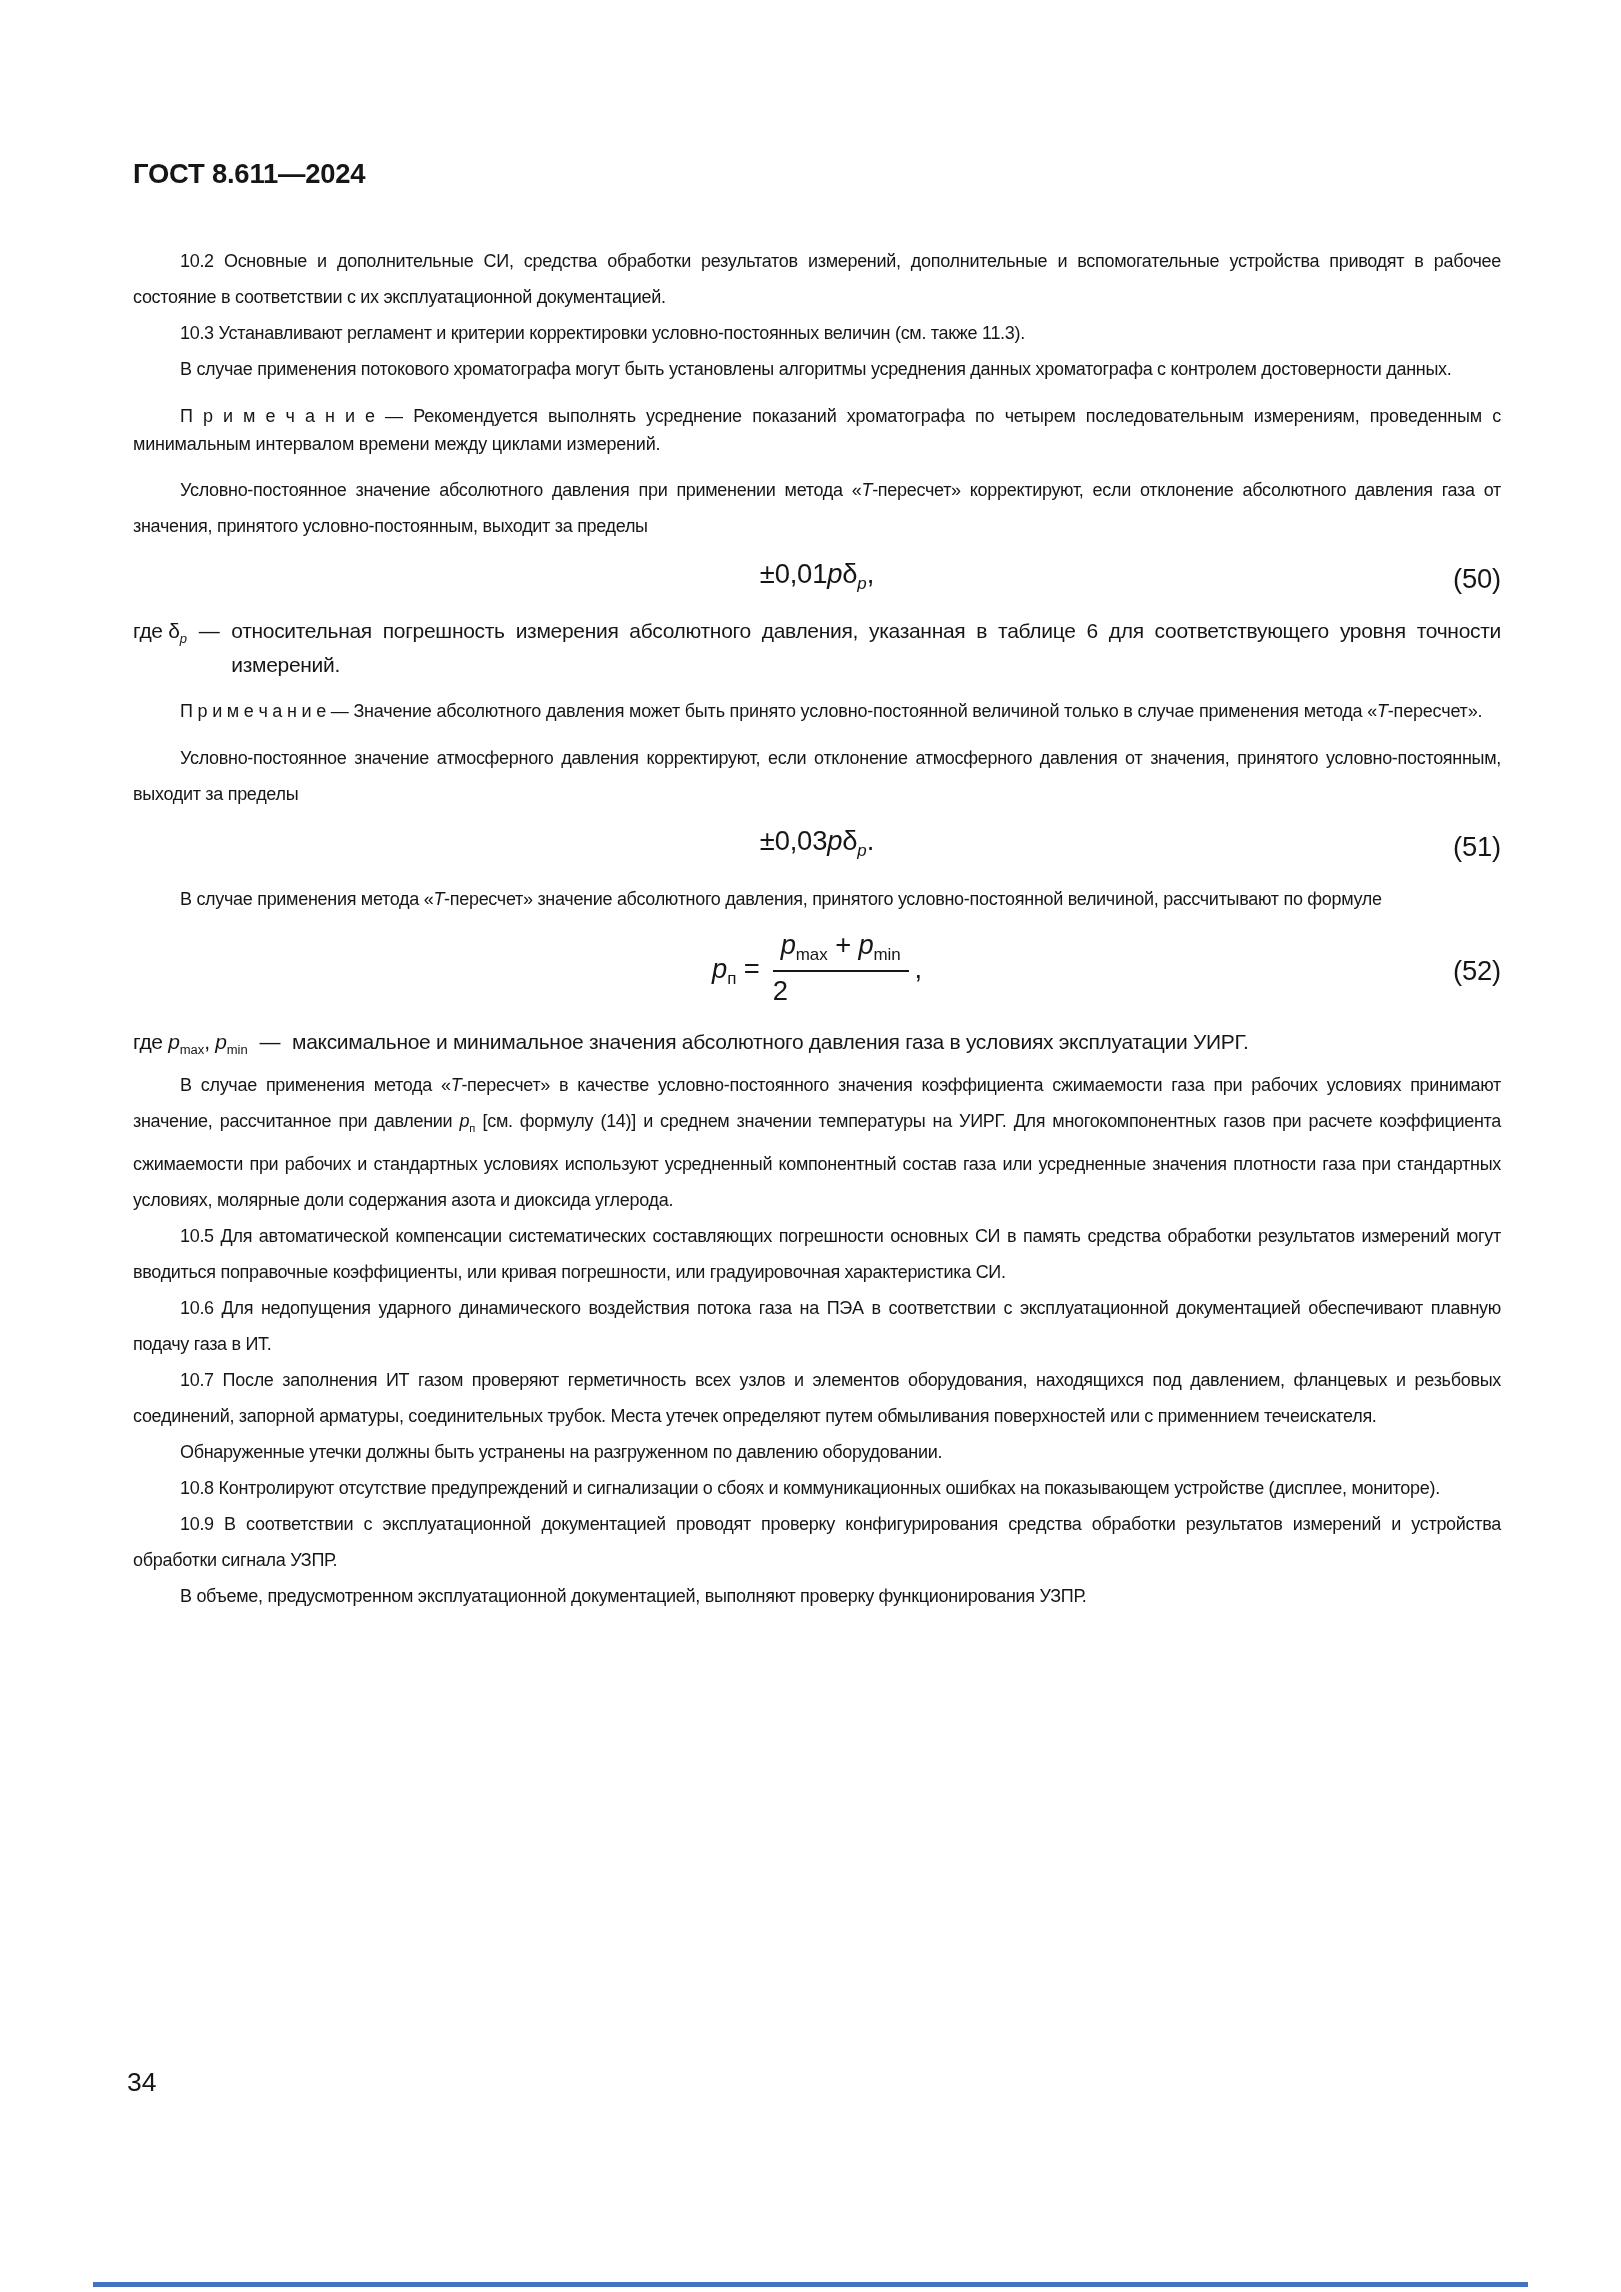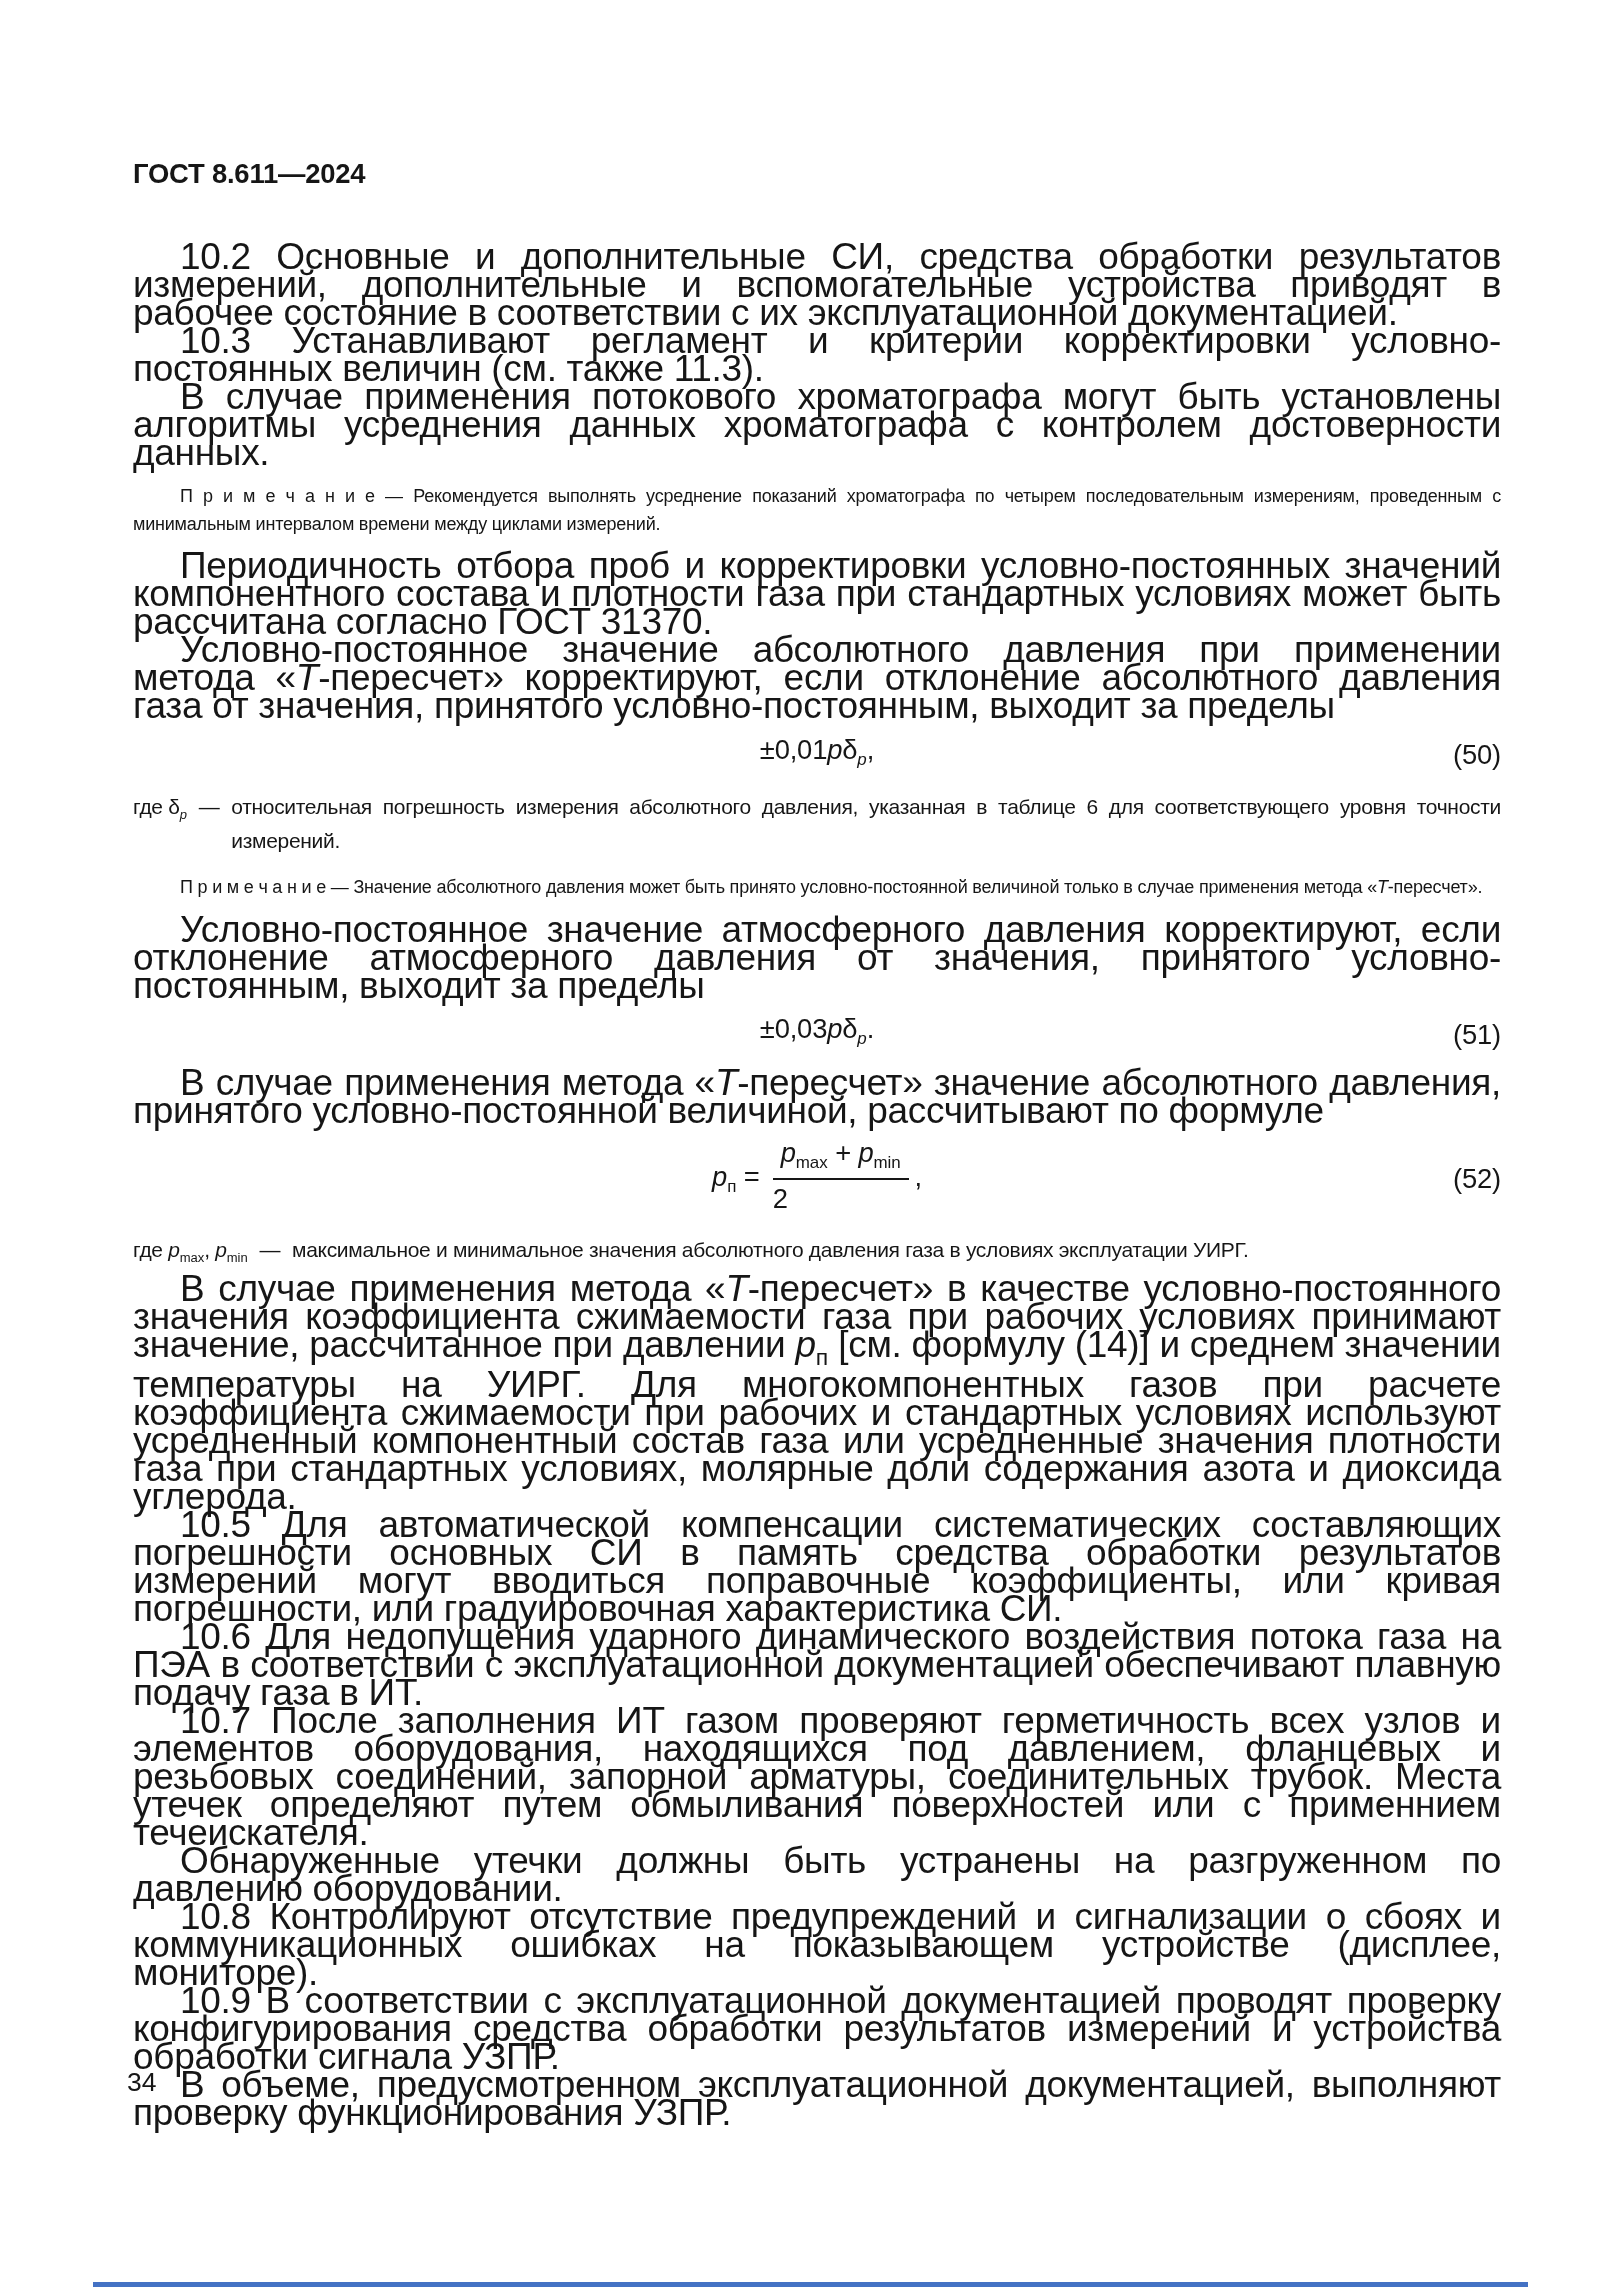--- a/index.html
+++ b/index.html
@@ -18,22 +18,22 @@
   .doc-header{
     margin:153px 0 0 0;
     font-size:27.4px;
     line-height:34px;
     font-weight:bold;
     letter-spacing:-0.2px;
   }
   .content{ margin-top:52px; }
   p.bp{
     margin:0;
-    font-size:37px;
-    line-height:28px;
+    font-size:18px;
+    line-height:36px;
     letter-spacing:-0.3px;
     text-align:justify;
     text-indent:47px;
   }
   p.note{
     margin:14.7px 0;
     font-size:18px;
     line-height:28px;
     letter-spacing:-0.2px;
     text-align:justify;
@@ -99,21 +99,20 @@
 </head>
 <body>
 
 <div class="page-inner">
   <h1 class="doc-header">ГОСТ 8.611—2024</h1>
   <main class="content">
       <p class="bp"><span>10.2 Основные и дополнительные СИ, средства обработки результатов измерений, дополнительные и вспомогательные устройства приводят в рабочее состояние в соответствии с их эксплуатационной документацией.</span></p>
       <p class="bp"><span>10.3 Устанавливают регламент и критерии корректировки условно-постоянных величин (см. также 11.3).</span></p>
       <p class="bp"><span>В случае применения потокового хроматографа могут быть установлены алгоритмы усреднения данных хроматографа с контролем достоверности данных.</span></p>
       <p class="note"><span>П р и м е ч а н и е — Рекомендуется выполнять усреднение показаний хроматографа по четырем последовательным измерениям, проведенным с минимальным интервалом времени между циклами измерений.</span></p>
-      <p class="bp"><span>Периодичность отбора проб и корректировки условно-постоянных значений компонентного состава и плотности газа при стандартных условиях может быть рассчитана согласно ГОСТ 31370.</span></p>
       <p class="bp"><span>Условно-постоянное значение абсолютного давления при применении метода «</span><span class="it">Т</span><span>-пересчет» корректируют, если отклонение абсолютного давления газа от значения, принятого условно-постоянным, выходит за пределы</span></p>
       <div class="eq"><span class="eq-body"><span>±0,01</span><span class="it">p</span><span>δ</span><sub class="sb it">p</sub><span>,</span></span><span class="eq-num">(50)</span></div>
       <div class="where">
         <span class="wterm"><span>где </span><span>δ</span><sub class="sb it">p</sub></span>
         <span class="wdash">—</span>
         <span class="wdef"><span>относительная погрешность измерения абсолютного давления, указанная в таблице 6 для соответствующего уровня точности измерений.</span></span>
       </div>
       <p class="note"><span>П р и м е ч а н и е — Значение абсолютного давления может быть принято условно-постоянной величиной только в случае применения метода «</span><span class="it">Т</span><span>-пересчет».</span></p>
       <p class="bp"><span>Условно-постоянное значение атмосферного давления корректируют, если отклонение атмосферного давления от значения, принятого условно-постоянным, выходит за пределы</span></p>
       <div class="eq"><span class="eq-body"><span>±0,03</span><span class="it">p</span><span>δ</span><sub class="sb it">p</sub><span>.</span></span><span class="eq-num">(51)</span></div>

